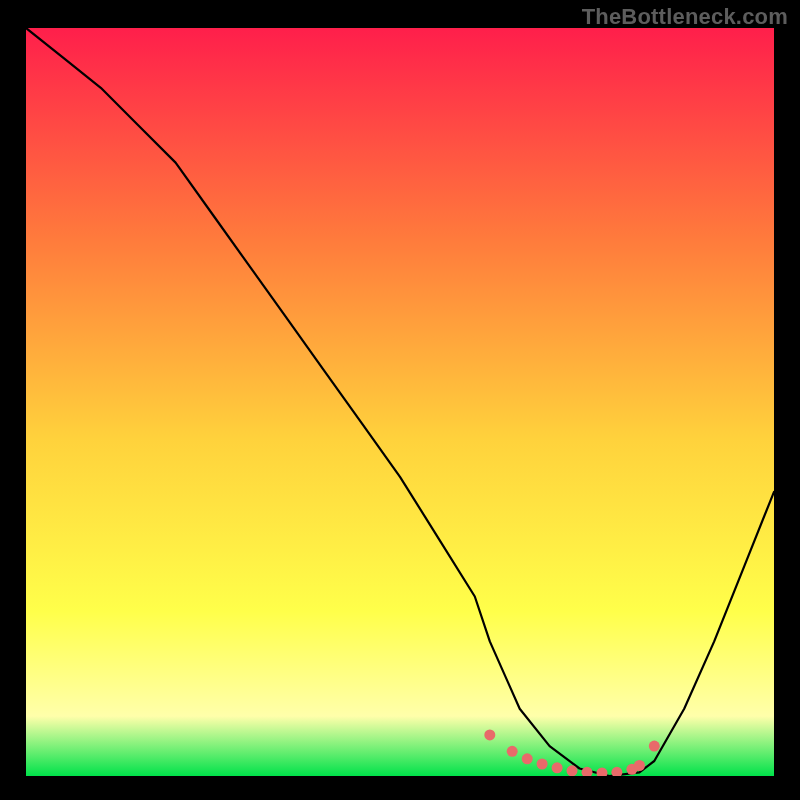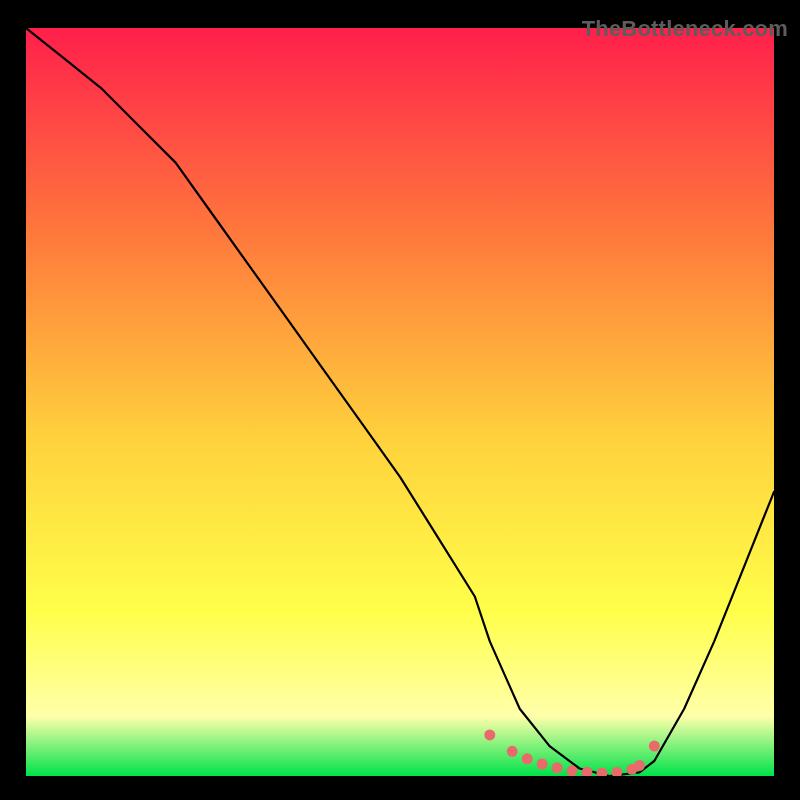--- a/index.html
+++ b/index.html
@@ -5,21 +5,21 @@
   * { margin: 0; padding: 0; box-sizing: border-box; }
   html, body { width: 800px; height: 800px; overflow: hidden; background: #000; }
   .stage {
     position: relative;
     width: 800px;
     height: 800px;
     background: #000;
   }
   .watermark {
     position: absolute;
-    top: 16px;
+    top: 4px;
     right: 12px;
     font-family: Arial, Helvetica, sans-serif;
     font-size: 22px;
     font-weight: bold;
     color: #5d5d5d;
     letter-spacing: 0.2px;
     z-index: 10;
   }
   .plot {
     position: absolute;

